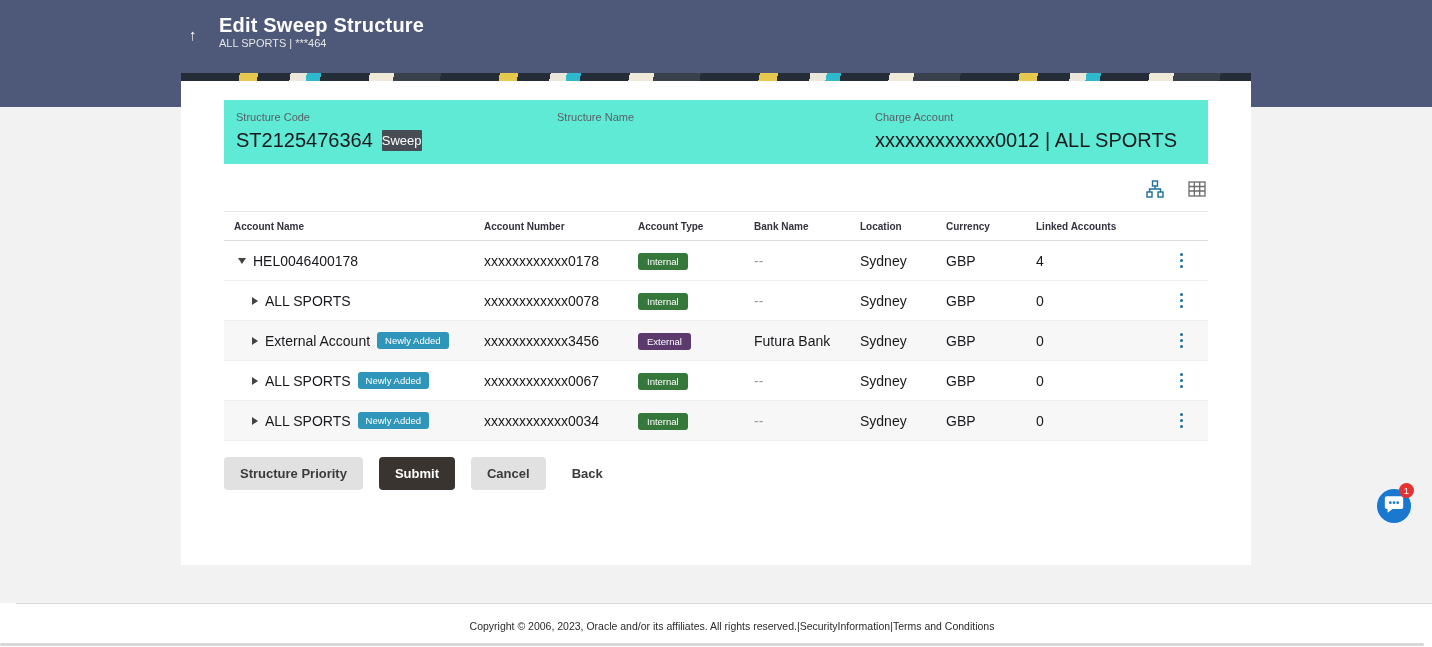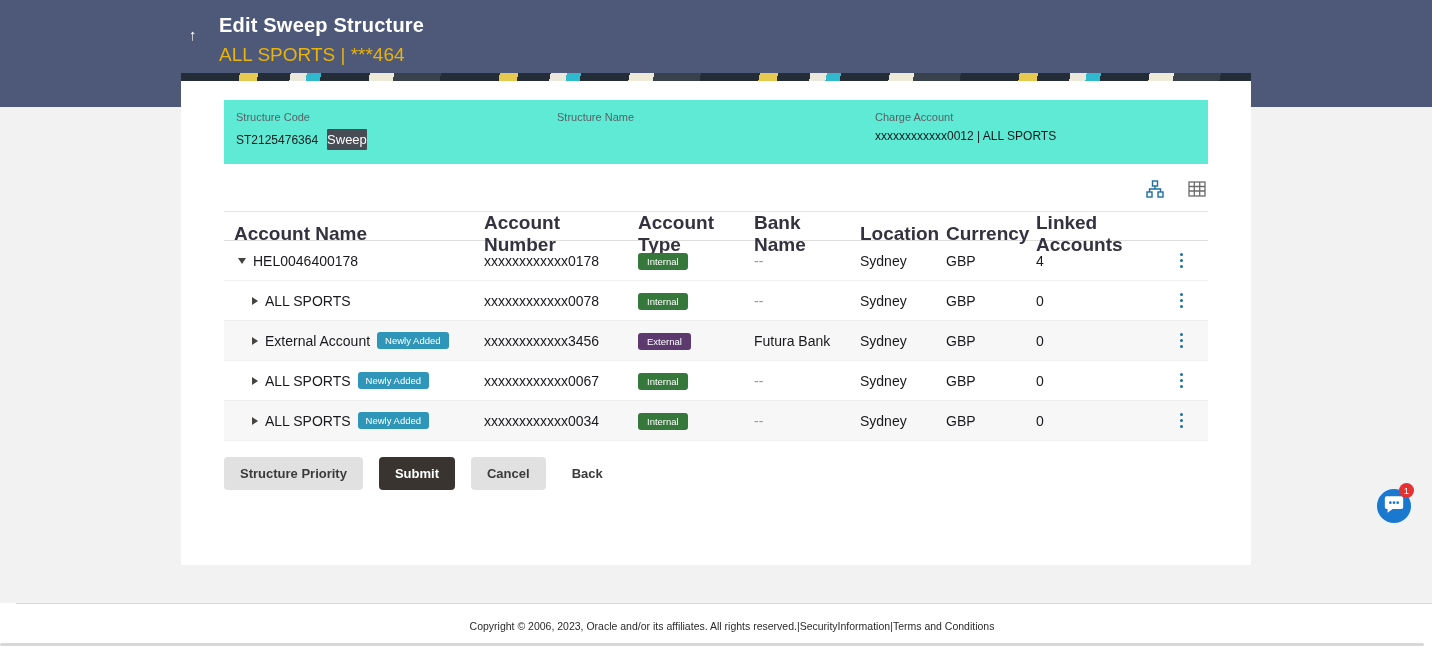--- a/index.html
+++ b/index.html
@@ -4,21 +4,21 @@
 <style>
   * { margin:0; padding:0; box-sizing:border-box; }
   body { font-family: "Liberation Sans", sans-serif; background:#fff; }
   .app { position:relative; width:1432px; height:647px; overflow:hidden; background:#fff; }
 
   
   .topbar { position:absolute; top:0; left:0; width:100%; height:107px; background:#4E5878; z-index:1; }
   .back-arrow { position:absolute; left:189px; top:26px; color:#fff; font-size:15px; cursor:pointer; }
   .titles { position:absolute; left:219px; top:14px; color:#fff; }
   .page-title { font-size:20px; font-weight:bold; letter-spacing:.2px; }
-  .page-subtitle { margin-top:7px; font-size:19px; color:#eab308; }
+  .page-subtitle { font-size:11px; color:#e5e5e5; }
 
   
   .main-area { position:absolute; top:107px; left:0; width:100%; height:496px; background:#f2f2f2; z-index:1; }
 
   
   .card { position:absolute; left:181px; top:73px; width:1070px; z-index:2; }
   .banner-strip { height:8px;
     background: repeating-linear-gradient(100deg,
       #232c37 0 58px, #e8c94f 58px 76px, #232c37 76px 108px,
       #ece7db 108px 124px, #2fb9ce 124px 138px, #232c37 138px 186px,
@@ -26,30 +26,30 @@
   }
   .card-body { background:#fff; height:484px; padding:19px 43px 0 43px; }
 
   
   .infobar { background:#5eead4; display:flex; height:64px; padding:11px 12px; }
   .info-field { display:flex; flex-direction:column; }
   .info-field.f0 { width:321px; }
   .info-field.f1 { width:318px; }
   .info-label { font-size:11px; color:#5b5f66; margin-bottom:6px; }
   .info-value-row { display:flex; align-items:center; gap:9px; }
-  .info-value { font-size:12px; color:#19181c; }
+  .info-value { font-size:20px; color:#19181c; }
   .badge-sweep { background:#474C55; color:#fff; font-size:13px; padding:3px 0; border-radius:1px; }
 
   
   .view-icons { display:flex; justify-content:flex-end; align-items:center; gap:24px; margin:16px 2px 13px 0; height:18px; }
   .view-icons svg { display:block; cursor:pointer; }
 
   
   .grid-row { display:grid; grid-template-columns:250px 154px 116px 106px 86px 90px 124px 58px; align-items:center; }
-  .thead { height:30px; border-top:1px solid #e6e6e6; border-bottom:1px solid #dedede; font-size:19px; font-weight:bold; color:#34323f; }
+  .thead { height:30px; border-top:1px solid #e6e6e6; border-bottom:1px solid #dedede; font-size:10px; font-weight:bold; color:#34323f; }
   .thead .hcell { padding-left:10px; }
   .trow { height:40px; border-bottom:1px solid #efefef; font-size:14px; color:#19181c; }
   .trow.alt { background:#f7f7f7; }
   .cell { padding-left:10px; }
   .cell.muted { color:#9b9b9b; }
   .name-cell { display:flex; align-items:center; gap:7px; padding-left:14px; }
   .name-cell.child { padding-left:28px; }
   .caret-right { width:0; height:0; border-left:6px solid #45433f; border-top:4px solid transparent; border-bottom:4px solid transparent; cursor:pointer; }
   .caret-down { width:0; height:0; border-top:6px solid #45433f; border-left:4px solid transparent; border-right:4px solid transparent; cursor:pointer; }
   .tag-new { background:#2F96BA; color:#fff; font-size:9.5px; padding:3px 8px; border-radius:3px; white-space:nowrap; }

